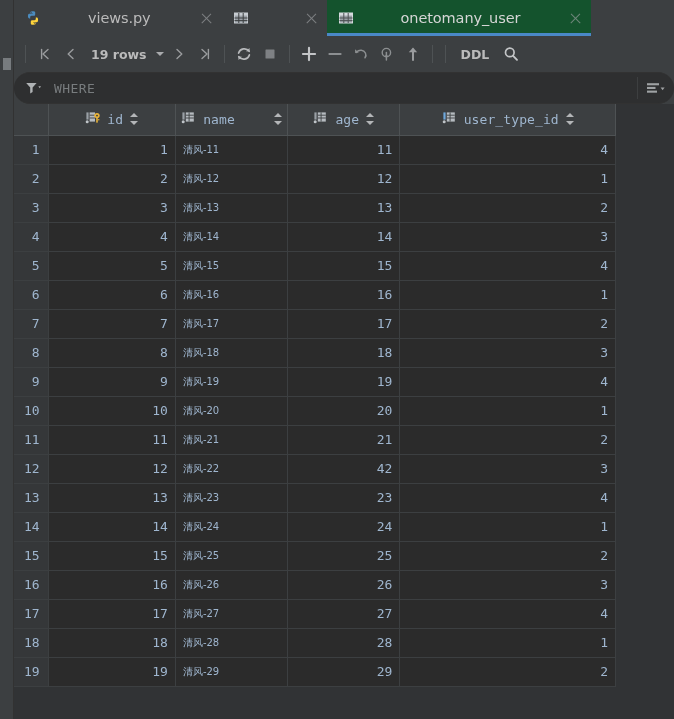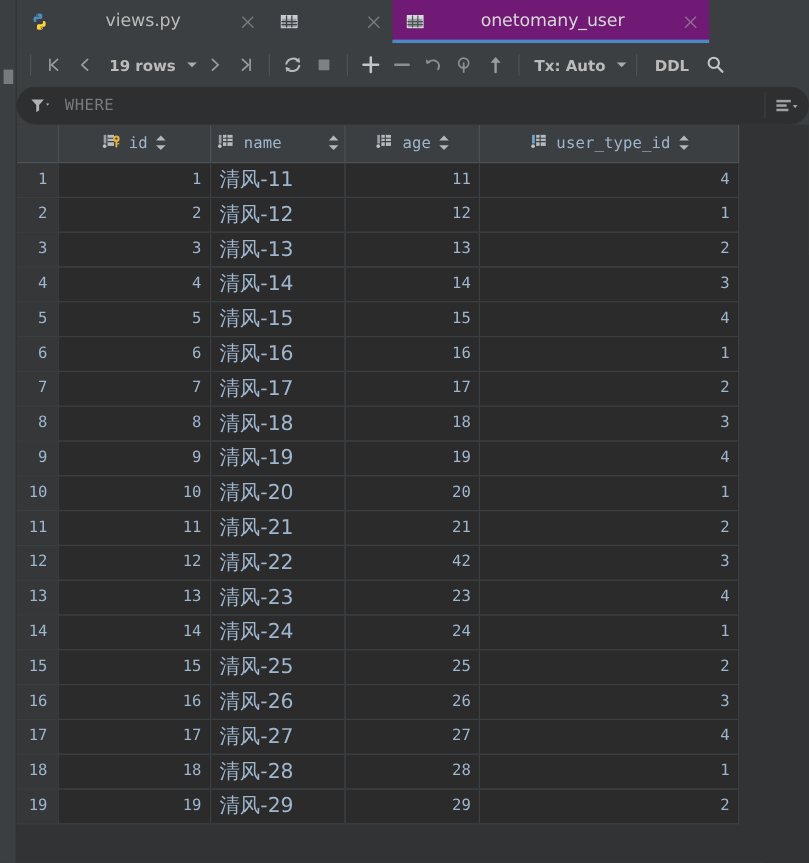--- a/index.html
+++ b/index.html
@@ -63,21 +63,21 @@
   .tab {
     position: relative;
     display: flex;
     align-items: center;
     padding: 0 9px 0 11px;
     height: 36px;
     cursor: default;
     background: transparent;
     gap: 40px;
   }
-  .tab.active { background: #701a75; }
+  .tab.active { background: #14532d; }
   .tab-underline {
     position: absolute;
     left: 0; bottom: 0;
     width: 100%; height: 3px;
     background: #4A88C7;
   }
   .tab-icon {
     width: 16px; height: 16px;
     margin-right: 7px;
     flex: 0 0 16px;
@@ -264,21 +264,21 @@
     background: #353739;
     color: #9FB6CF;
     text-align: right;
     padding-right: 8px;
     border-right: 1px solid #3C3F41;
   }
   td.num { text-align: right; }
   td.txt {
     text-align: left;
     font-family: "DejaVu Sans", "Liberation Sans", sans-serif;
-    font-size: 17px;
+    font-size: 10px;
   }
 </style>
 </head>
 <body>
 
 <div id="app">
 
   <div class="tool-strip">
     <div class="tool-strip-label top">Project</div>
     <div class="tool-strip-btn"></div>
@@ -413,24 +413,20 @@
 
     <div class="tb-btn">
       <svg viewBox="0 0 18 18" width="18" height="18">
         <line x1="9" y1="15" x2="9" y2="4.5" stroke="#9A9C9E" stroke-width="2" stroke-linecap="round"></line>
         <path d="M9 2.6l4.2 4.6H4.8z" fill="#9A9C9E"></path>
       </svg>
     </div>
 
     <div class="tb-sep"></div>
 
-    <div class="tb-combo">
-      <span class="tb-text">Tx: Auto</span>
-      <span class="caret"></span>
-    </div>
 
     <div class="tb-sep"></div>
 
     <div class="tb-btn" style="width:auto;padding:0 6px;">
       <span class="tb-text">DDL</span>
     </div>
 
     <div class="tb-btn">
       <svg viewBox="0 0 18 18" width="18" height="18">
         <circle cx="7.8" cy="7.4" r="4.3" fill="none" stroke="#C3C5C7" stroke-width="1.7"></circle>

